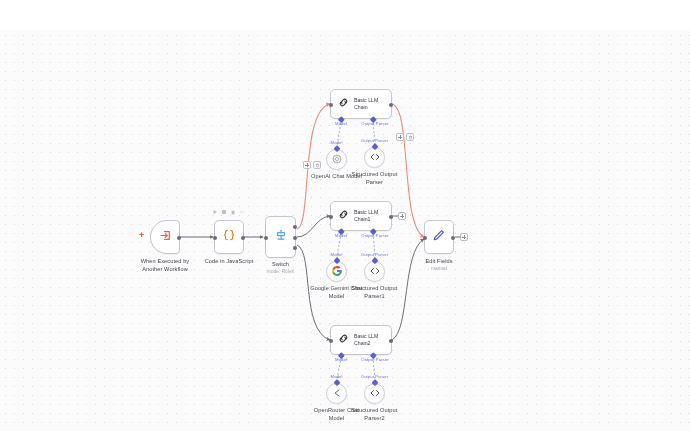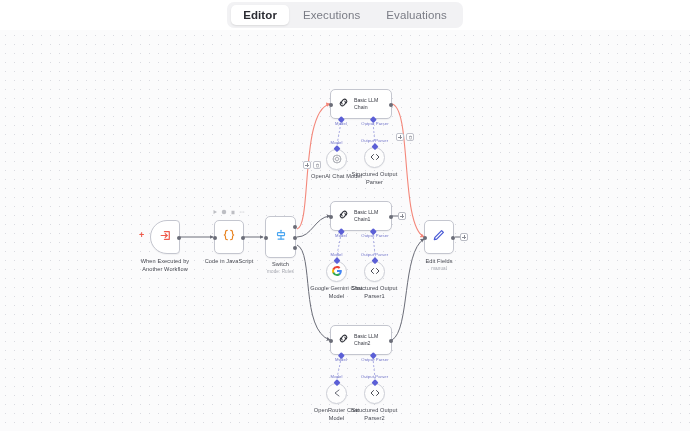--- a/index.html
+++ b/index.html
@@ -119,27 +119,20 @@
   .diamond {
     position: absolute; width: 4.6px; height: 4.6px; background: #5b5fd6;
     transform: rotate(45deg); border-radius: 1px;
   }
 </style>
 </head>
 <body>
 
 <div id="app">
 
-  <div class="tabbar">
-    <div class="tabs">
-      <div class="tab active">Editor</div>
-      <div class="tab">Executions</div>
-      <div class="tab">Evaluations</div>
-    </div>
-  </div>
 
   <div class="canvas">
 
     <svg class="edges" viewBox="0 0 690 401" xmlns="http://www.w3.org/2000/svg">
       <defs>
         <marker id="arrow-grey" markerWidth="5" markerHeight="5" refX="3.4" refY="2" orient="auto" markerUnits="strokeWidth">
           <path d="M0,0 L4,2 L0,4 z" fill="#6b6d78"></path>
         </marker>
         <marker id="arrow-red" markerWidth="5" markerHeight="5" refX="3.4" refY="2" orient="auto" markerUnits="strokeWidth">
           <path d="M0,0 L4,2 L0,4 z" fill="#f4877a"></path>

